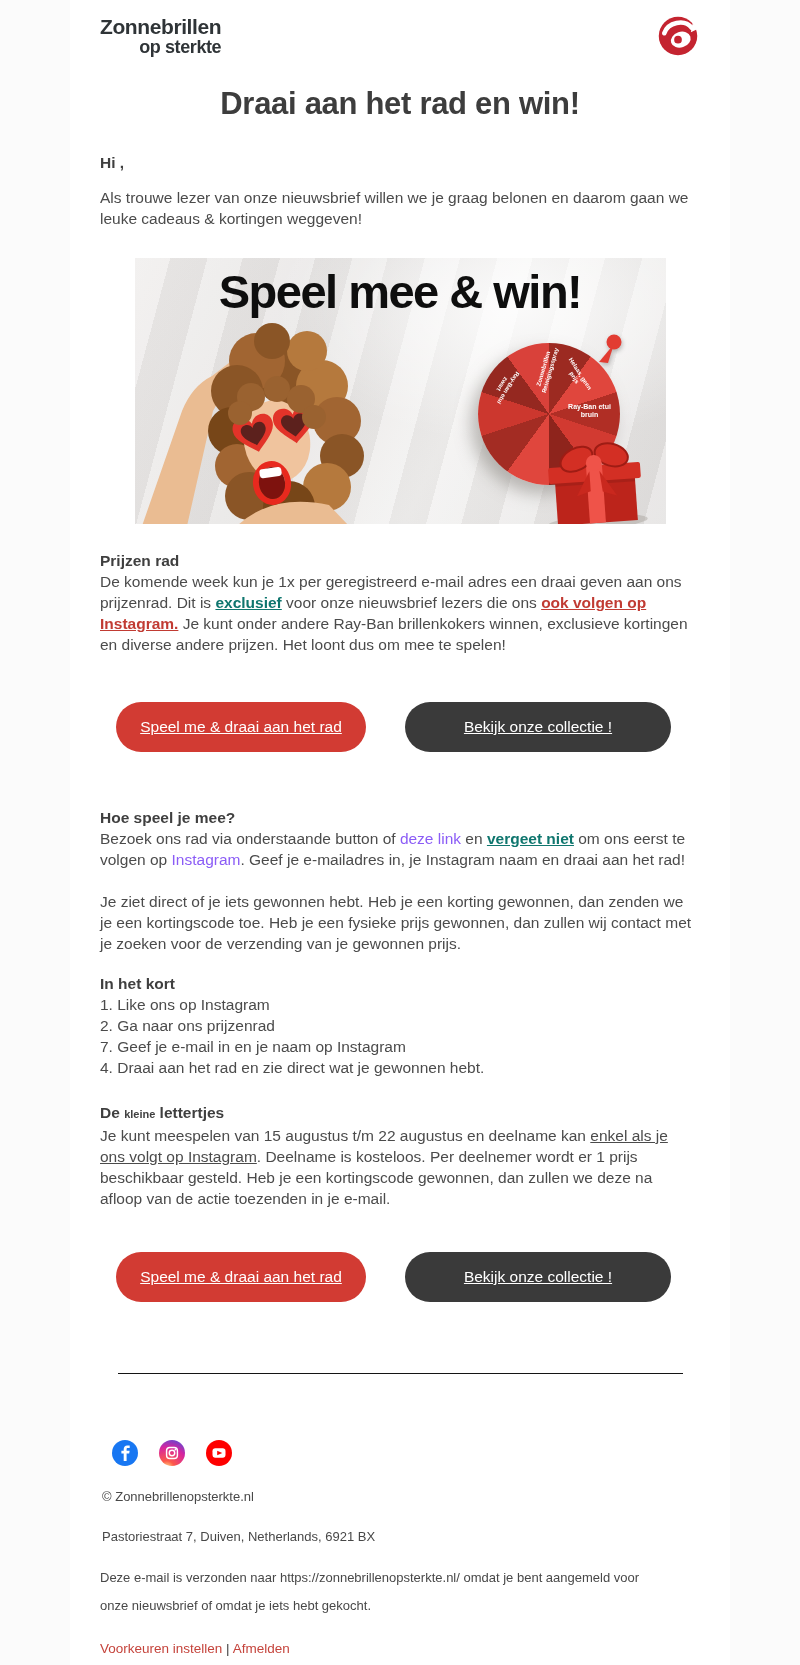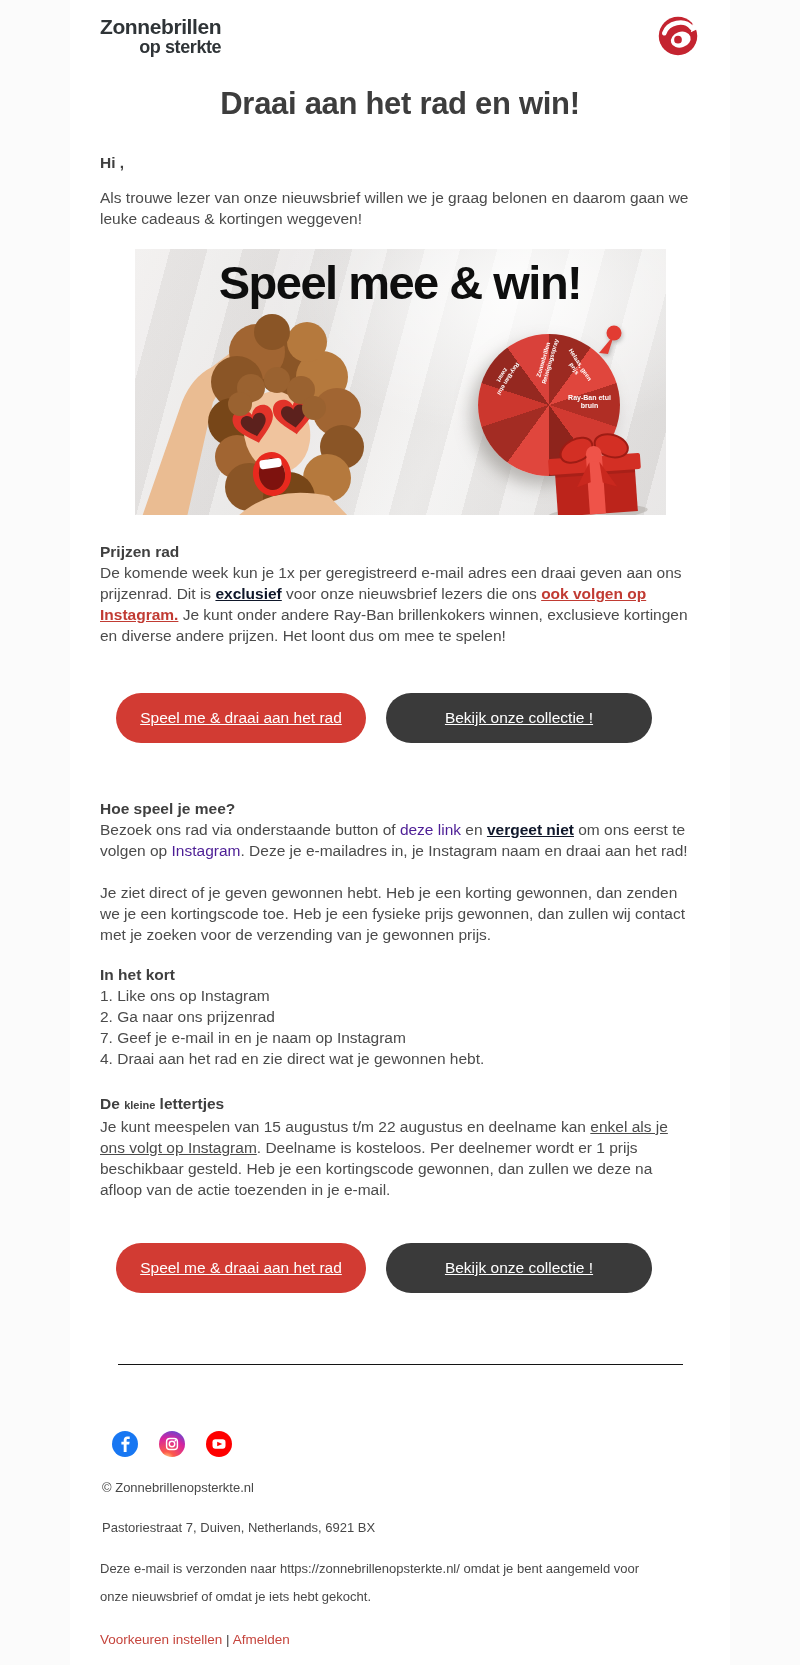--- a/index.html
+++ b/index.html
@@ -18,48 +18,48 @@
   .logo-text { text-align:right; color:#2f3437; font-weight:700; line-height:1.02; letter-spacing:-0.4px; }
   .logo-line1 { font-size:21px; }
   .logo-line2 { font-size:18px; }
   .logo svg { margin-left:6px; }
   
   h1 { margin-top:27px; text-align:center; font-size:31px; line-height:34px; font-weight:800; color:#3d3d3d; letter-spacing:-0.3px; }
   .greeting { margin-top:31px; font-size:15.5px; line-height:21px; font-weight:700; color:#3f3f3f; }
   p.body, .list-line { font-size:15.5px; line-height:21px; color:#4b4b4b; max-width:592px; }
   .sec-head { font-size:15.5px; line-height:21px; font-weight:700; color:#3f3f3f; }
   .mt-intro { margin-top:14px; }
-  .b-u { font-weight:700; text-decoration:underline; color:#0f172a; }
+  .b-u { font-weight:700; text-decoration:underline; color:#0f766e; }
   .u { text-decoration:underline; color:#4b4b4b; cursor:pointer; }
-  .red-link { color:#4c1d95; cursor:pointer; }
+  .red-link { color:#8b5cf6; cursor:pointer; }
   .red-bold-link { color:#c13b33; font-weight:700; text-decoration:underline; cursor:pointer; }
   .small-word { font-size:11px; }
   
   .hero {
-    position:relative; width:531px; height:266px; margin:20px auto 0; overflow:hidden;
+    position:relative; width:531px; height:266px; margin:29px auto 0; overflow:hidden;
     background:
       radial-gradient(ellipse at 72% 18%, rgba(255,255,255,.8) 0%, rgba(255,255,255,0) 45%),
       repeating-linear-gradient(105deg, rgba(255,255,255,.22) 0 34px, rgba(90,85,80,.05) 34px 70px),
       linear-gradient(115deg,#efedec 0%,#e5e3e2 35%,#f2f1f0 60%,#e2e0df 100%);
   }
   .hero-title { position:absolute; top:6px; left:0; right:0; text-align:center;
     font-size:47px; font-weight:800; letter-spacing:-1.5px; color:#0e0e0e; }
   .woman { position:absolute; left:2px; bottom:-2px; }
   .wheel { position:absolute; left:343px; top:85px; width:142px; height:142px; border-radius:50%;
     box-shadow:-7px 9px 16px rgba(130,125,120,.5); }
   .wl { position:absolute; color:#ffffff; font-weight:700; font-size:6px; line-height:6.8px;
     text-align:center; width:46px; }
   .wl-a { top:26px; left:76px; transform:rotate(57deg); }
   .wl-b { top:60px; left:86px; width:52px; font-size:7px; line-height:7.6px; }
   .wl-c { top:20px; left:46px; transform:rotate(-74deg); }
   .wl-d { top:36px; left:4px;  transform:rotate(122deg); }
   .pointer { position:absolute; left:458px; top:74px; filter:drop-shadow(1px 2px 2px rgba(0,0,0,.25)); }
   .gift { position:absolute; right:16px; bottom:-4px; transform:rotate(-4deg); }
   
-  .btn-row { display:flex; gap:20px; margin-left:16px; }
+  .btn-row { display:flex; gap:39px; margin-left:16px; }
   .btn { height:50px; border:none; border-radius:25px; font-family:inherit;
     font-size:15.5px; color:#ffffff; text-decoration:underline; cursor:pointer; }
   .btn-primary { width:250px; background:#d23b33; }
   .btn-dark { width:266px; background:#3a3a3a; }
   .row1 { margin-top:47px; }
   .row2 { margin-top:43px; }
   
   .divider { margin:71px auto 0; width:565px; border:none; border-top:1px solid #141414; }
   .social { display:flex; gap:21px; margin:66px 0 0 12px; }
   .social .sicon { width:26px; height:26px; cursor:pointer; }
@@ -167,23 +167,23 @@
 
   <div class="sec-head" style="margin-top:26px">Prijzen rad</div>
   <p class="body"><span>De komende week kun je 1x per geregistreerd e-mail adres een draai geven aan ons prijzenrad. Dit is </span><span class="b-u">exclusief</span><span> voor onze nieuwsbrief lezers die ons </span><span class="red-bold-link">ook volgen op Instagram.</span><span> Je kunt onder andere Ray-Ban brillenkokers winnen, exclusieve kortingen en diverse andere prijzen. Het loont dus om mee te spelen!</span></p>
 
   <div class="btn-row row1">
     <button class="btn btn-primary">Speel me &amp; draai aan het rad</button>
     <button class="btn btn-dark">Bekijk onze collectie !</button>
   </div>
 
   <div class="sec-head" style="margin-top:55px">Hoe speel je mee?</div>
-  <p class="body"><span>Bezoek ons rad via onderstaande button of </span><span class="red-link">deze link</span><span> en </span><span class="b-u">vergeet niet</span><span> om ons eerst te volgen op </span><span class="red-link">Instagram</span><span>. Deze je e-mailadres in, je Instagram naam en draai aan het rad!</span></p>
-
-  <p class="body" style="margin-top:21px">Je ziet direct of je geven gewonnen hebt. Heb je een korting gewonnen, dan zenden we je een kortingscode toe. Heb je een fysieke prijs gewonnen, dan zullen wij contact met je zoeken voor de verzending van je gewonnen prijs.</p>
+  <p class="body"><span>Bezoek ons rad via onderstaande button of </span><span class="red-link">deze link</span><span> en </span><span class="b-u">vergeet niet</span><span> om ons eerst te volgen op </span><span class="red-link">Instagram</span><span>. Geef je e-mailadres in, je Instagram naam en draai aan het rad!</span></p>
+
+  <p class="body" style="margin-top:21px">Je ziet direct of je iets gewonnen hebt. Heb je een korting gewonnen, dan zenden we je een kortingscode toe. Heb je een fysieke prijs gewonnen, dan zullen wij contact met je zoeken voor de verzending van je gewonnen prijs.</p>
 
   <div class="sec-head" style="margin-top:19px">In het kort</div>
   <div class="list-line">1. Like ons op Instagram</div>
   <div class="list-line">2. Ga naar ons prijzenrad</div>
   <div class="list-line">7. Geef je e-mail in en je naam op Instagram</div>
   <div class="list-line">4. Draai aan het rad en zie direct wat je gewonnen hebt.</div>
 
   <div class="sec-head" style="margin-top:24px"><span>De </span><span class="small-word">kleine</span><span> lettertjes</span></div>
   <p class="body"><span>Je kunt meespelen van 15 augustus t/m 22 augustus en deelname kan </span><span class="u">enkel als je ons volgt op Instagram</span><span>. Deelname is kosteloos. Per deelnemer wordt er 1 prijs beschikbaar gesteld. Heb je een kortingscode gewonnen, dan zullen we deze na afloop van de actie toezenden in je e-mail.</span></p>
 

